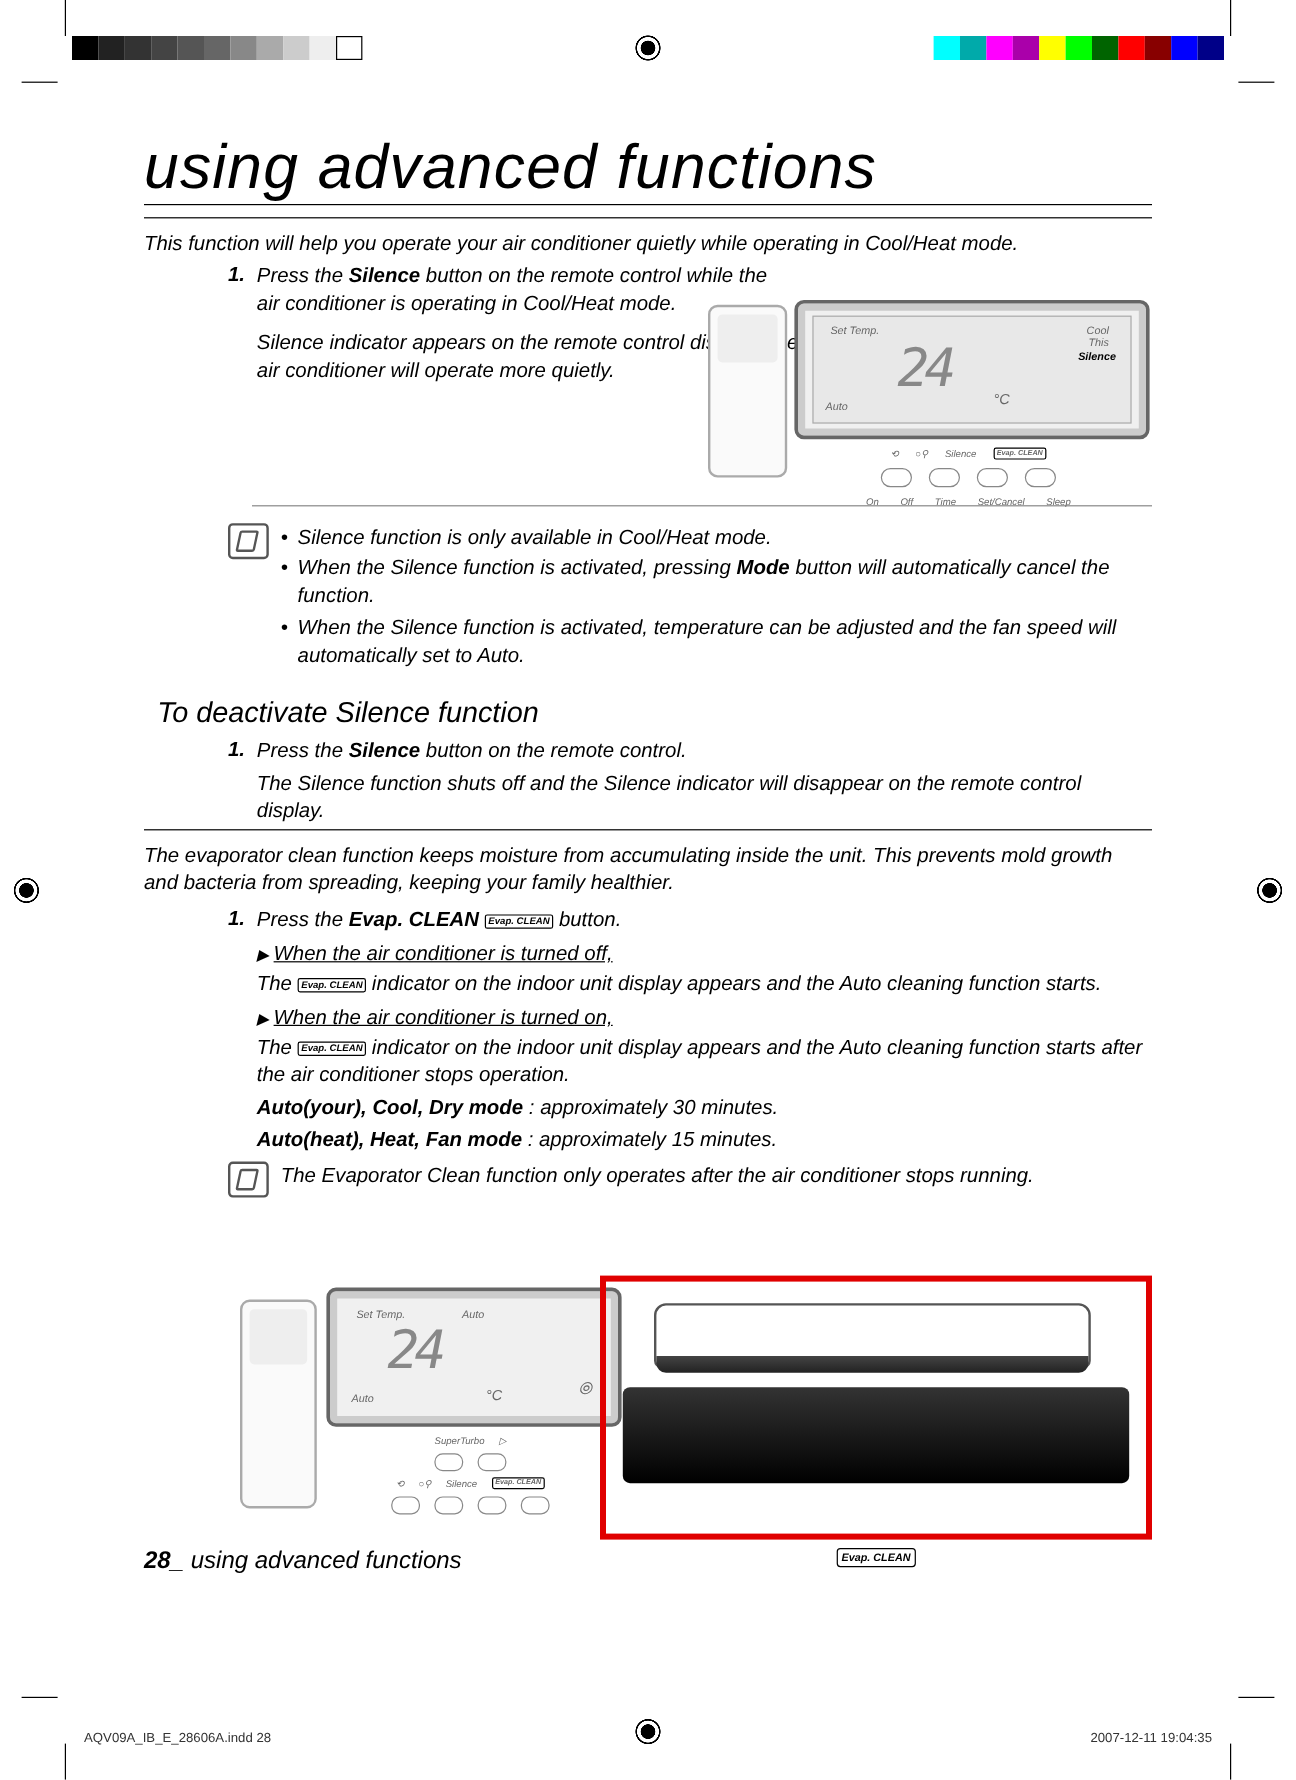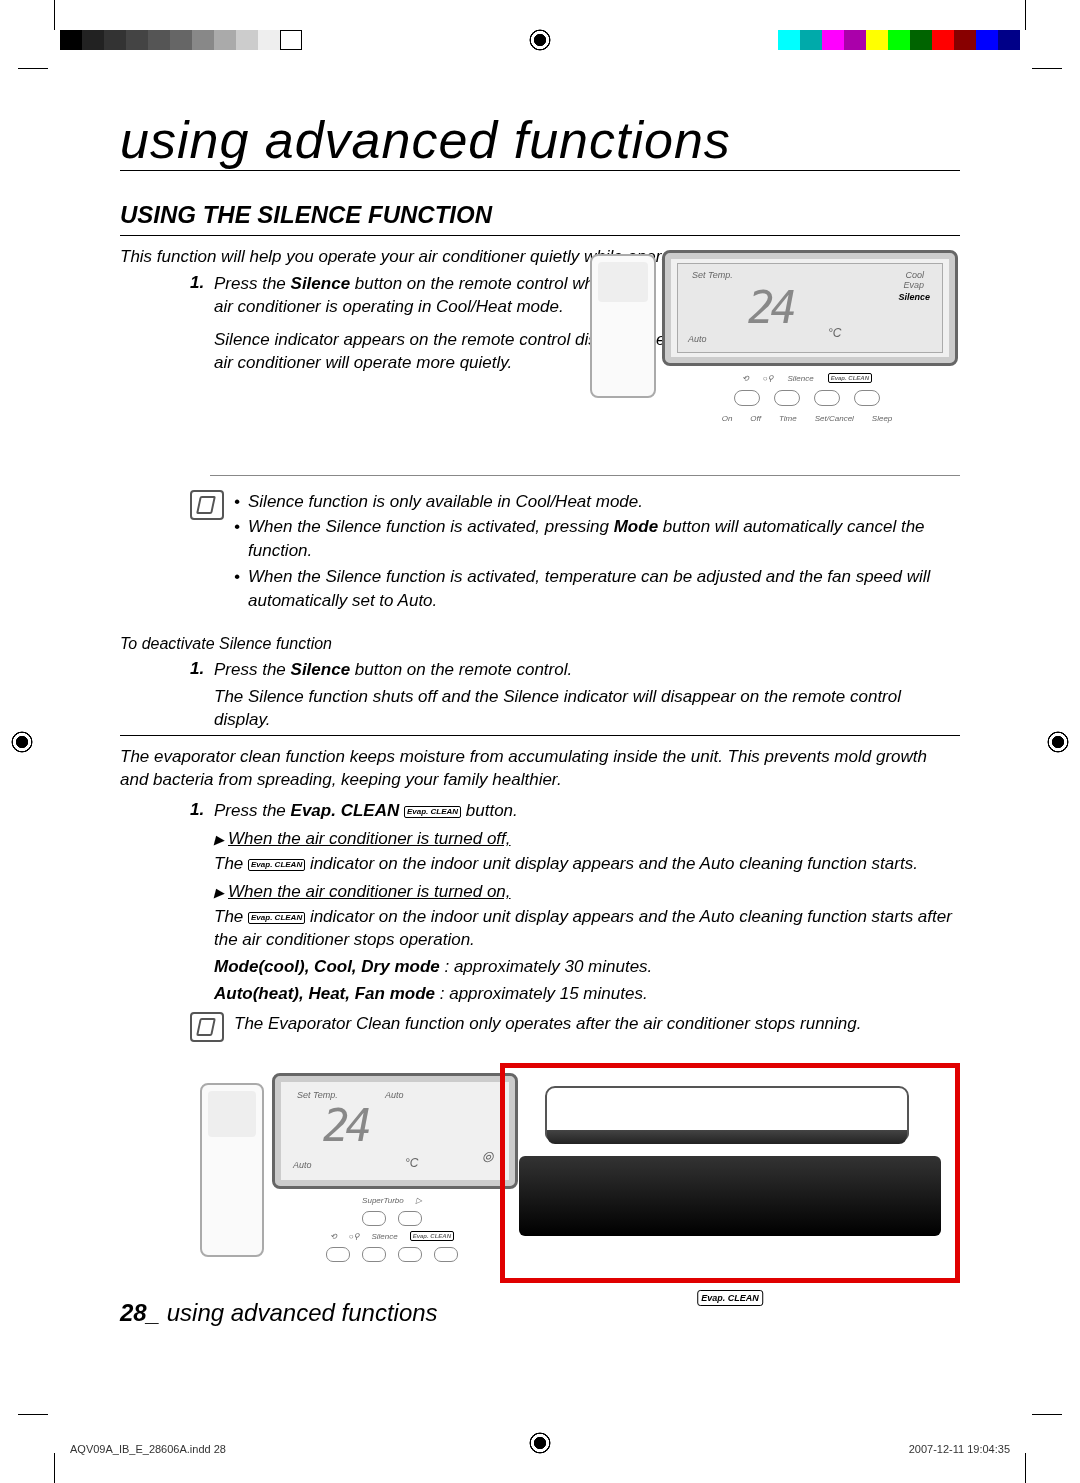--- a/index.html
+++ b/index.html
@@ -78,21 +78,21 @@
     border: 2px solid #555; border-radius: 4px; position:relative;
     background:#fff;
   }
   .note-icon::before {
     content:""; position:absolute; left:6px; top:4px; width:12px; height:14px;
     border: 2px solid #555; border-radius: 2px; transform: skewX(-12deg);
   }
   .note-list { flex:1; font-size:17px; line-height:1.4; }
   .note-list .bullet { display:flex; margin-bottom:2px; }
   .note-list .dot { width:14px; flex-shrink:0; }
-  .subhead { font-size: 16px; margin: 20px 0 6px 0; }
+  .subhead { font-size: 24px; margin: 20px 0 6px 11px; }
   .arrow-line { margin-left: 94px; font-size:17px; }
   .arrow-line .tri { display:inline-block; margin-right:4px; font-size:13px; }
   .arrow-line .und { text-decoration: underline; margin-top: 16px; }
   .inline-icon {
     display:inline-block; font-size:8px; font-weight:bold;
     border:1.5px solid #000; border-radius:2px; padding:1px 2px; line-height:1;
     vertical-align: middle; text-align:center;
   }
   .figure-right {
     position:absolute;
@@ -130,23 +130,23 @@
   .fig-left .strip { position:absolute; left:72px; top:118px; width:240px; height:70px;}
   .fig-left .strip .row { height:18px; display:flex; gap:12px; justify-content:center; align-items:center; font-size:8px; color:#666;}
   .fig-left .strip .btn { width:22px; height:13px; border:1px solid #888; border-radius:7px; }
   .fig-right { position:absolute; right:0; top:0; width:460px; height:220px; border:5px solid #e00000; box-sizing:border-box;}
   .unit { position:absolute; left:40px; top:18px; width:360px; height:50px; border:2px solid #555; border-radius:10px 10px 6px 6px; background:#fff;}
   .unit::after { content:""; position:absolute; left:0; right:0; bottom:-6px; height:14px; background:linear-gradient(#444,#222); border-radius:0 0 8px 8px;}
   .panel { position:absolute; left:14px; top:88px; right:14px; height:80px; background:linear-gradient(#333,#000); border-radius:6px;}
   .panel-icon { position:absolute; left:50%; bottom:-28px; transform:translateX(-50%); font-size:9px; font-weight:bold; border:1.5px solid #000; border-radius:3px; padding:2px 3px; background:#fff;}
   .footer-line {
     position:absolute;
-    bottom: 6px;
+    bottom: 20px;
     left: 0;
-    font-size: 24px;
+    font-size: 20px;
   }
   .footer-line b { font-weight: bold; }
   .imprint {
     position:absolute;
     bottom: 28px;
     left: 70px; right: 70px;
     display:flex; justify-content:space-between;
     font-size: 11px; color:#333;margin-top:40px;
   }
 </style>
@@ -193,31 +193,30 @@
   <div class="crop-tick v-tick" style="top:0;right:54px"></div>
   <div class="crop-tick h-tick" style="bottom:68px;left:18px"></div>
   <div class="crop-tick v-tick" style="bottom:0;left:54px"></div>
   <div class="crop-tick h-tick" style="bottom:68px;right:18px"></div>
   <div class="crop-tick v-tick" style="bottom:0;right:54px"></div>
 
   <div class="content">
 
     <h1 class="chapter">using advanced functions</h1>
 
-    <h2 class="section">USING THE SILENCE FUNCTION</h2>
     <div class="section-rule"></div>
     <p>This function will help you operate your air conditioner quietly while operating in Cool/Heat mode.</p>
 
     <div class="figure-right">
       <div class="remote-sm"></div>
       <div class="display-lg">
         <div class="screen">
           <span class="lbl" style="top:6px;left:14px">Set Temp.</span>
           <span class="lbl" style="top:6px;right:18px">Cool</span>
-          <span class="lbl" style="top:16px;right:18px">Evap</span>
+          <span class="lbl" style="top:16px;right:18px">This</span>
           <span class="lbl" style="top:28px;right:12px;font-weight:bold;color:#000">Silence</span>
           <span class="lbl" style="bottom:8px;left:10px">Auto</span>
           <span class="seg">24</span>
           <span class="lbl" style="bottom:12px;left:150px;font-size:12px">°C</span>
         </div>
       </div>
       <div class="control-strip">
         <div class="row">
           <span>⟲</span>
             <span>○⚲</span>
@@ -295,21 +294,21 @@
       <span>The </span><span class="inline-icon">Evap. CLEAN</span><span> indicator on the indoor unit display appears and the Auto cleaning function starts.</span>
     </p>
 
     <div class="arrow-line" style="margin-top:6px">
       <span class="tri">▶</span><span class="und">When the air conditioner is turned on,</span>
     </div>
     <p class="indent">
       <span>The </span><span class="inline-icon">Evap. CLEAN</span><span> indicator on the indoor unit display appears and the Auto cleaning function starts after the air conditioner stops operation.</span>
     </p>
 
-    <p class="indent"><b>Mode(cool), Cool, Dry mode</b><span> : approximately 30 minutes.</span></p>
+    <p class="indent"><b>Auto(your), Cool, Dry mode</b><span> : approximately 30 minutes.</span></p>
     <p class="indent"><b>Auto(heat), Heat, Fan mode</b><span> : approximately 15 minutes.</span></p>
 
     <div class="note-row" style="margin-top:6px">
       <div class="note-icon"></div>
       <div class="note-list">The Evaporator Clean function only operates after the air conditioner stops running.</div>
     </div>
 
     <div class="bottom-figures">
       <div class="fig-left">
         <div class="remote"></div>

